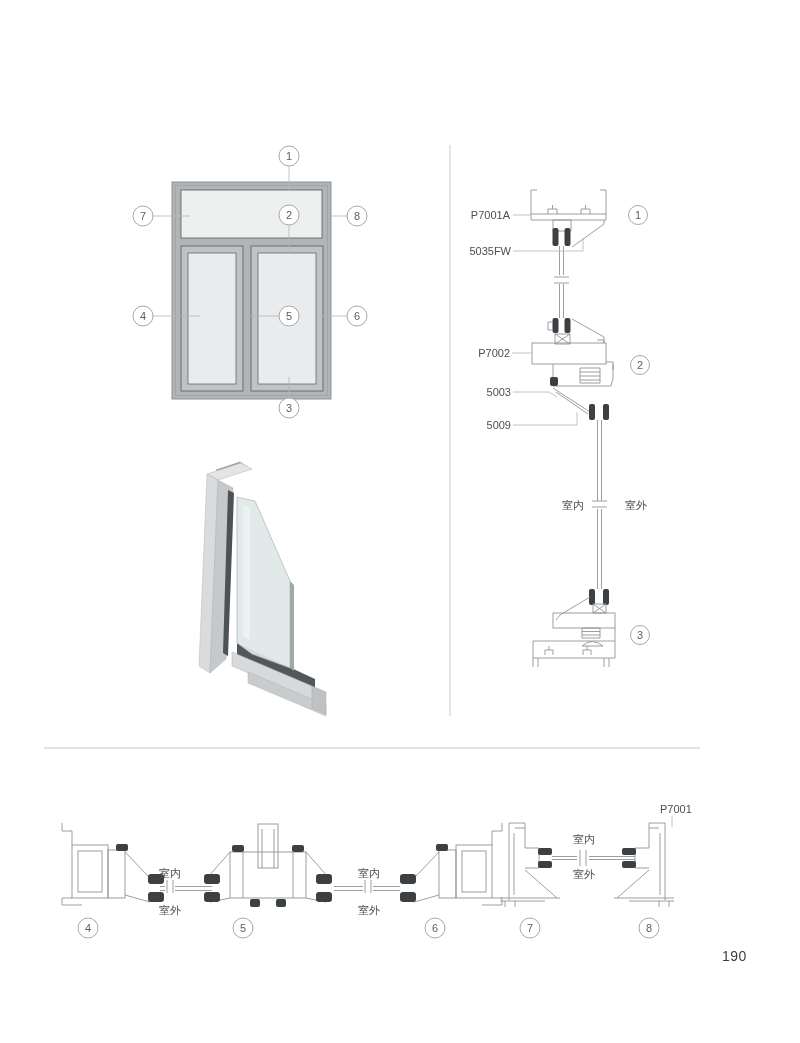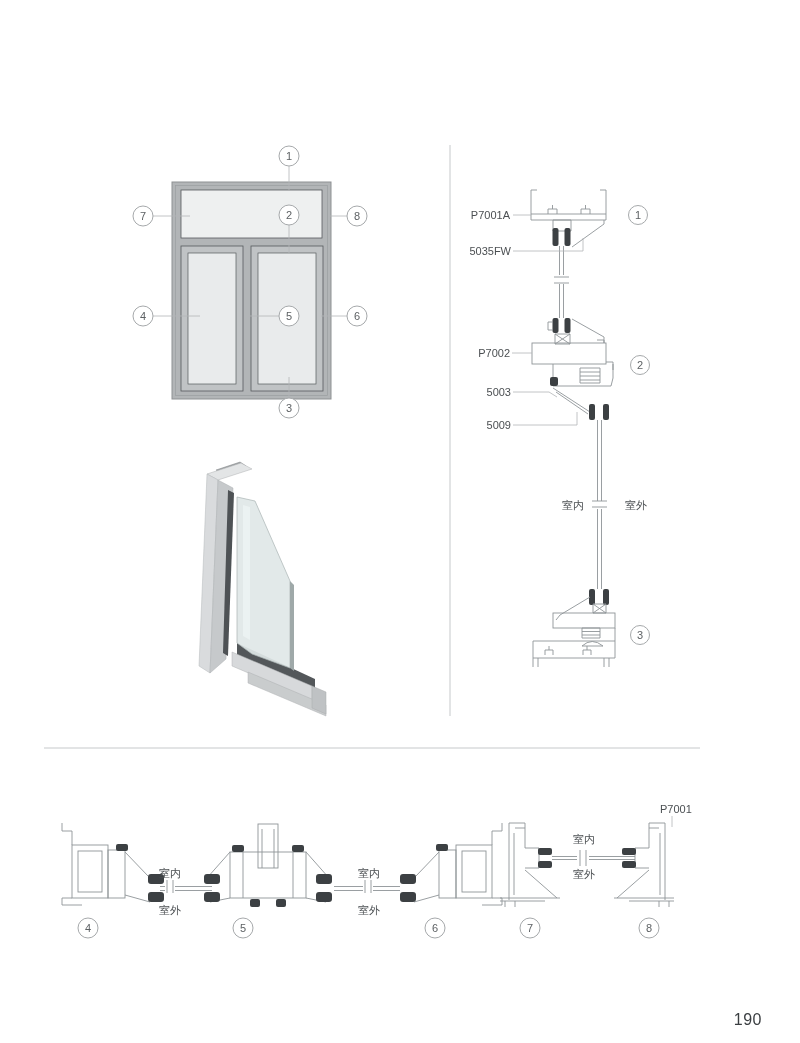--- a/index.html
+++ b/index.html
@@ -10,22 +10,22 @@
   svg{position:absolute;left:0;top:0;}
   .lineart{stroke:#8f9497;stroke-width:0.9;fill:none;}
   .gasket{fill:#3c4043;stroke:none;}
   .callout-circle{fill:#ffffff;stroke:#a6a9ab;stroke-width:1;}
   .callout-num{fill:#5d6164;font-size:11px;text-anchor:middle;}
   .part-label{fill:#4b4f52;font-size:11px;}
   .cjk{fill:#4b4f52;font-size:11px;text-anchor:middle;}
   .leader{stroke:#b2b5b7;stroke-width:0.8;fill:none;}
   .divider{stroke:#c6c9cb;stroke-width:1;}
   .pagenum{
-    position:absolute;left:722px;top:1011px;width:40px;text-align:right;
-    font-size:16px;color:#3a3e41;letter-spacing:0.5px;
+    position:absolute;left:722px;top:948px;width:40px;text-align:left;
+    font-size:14px;color:#3a3e41;letter-spacing:0.5px;
   }
 </style>
 </head>
 <body>
 
 <div class="page">
 <svg width="800" height="1043" viewBox="0 0 800 1043">
 
   <line class="divider" x1="450" y1="145" x2="450" y2="716"></line>
   <line class="divider" x1="44" y1="748" x2="700" y2="748"></line>

